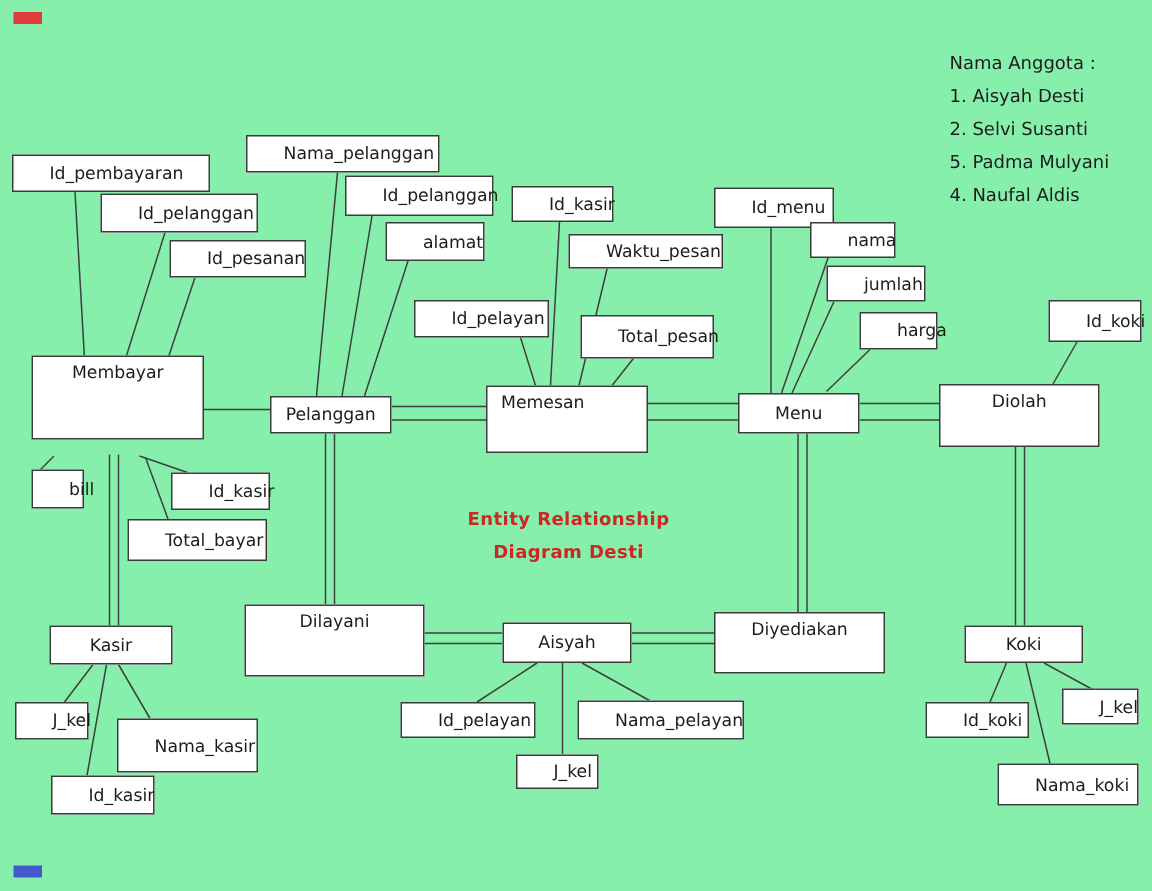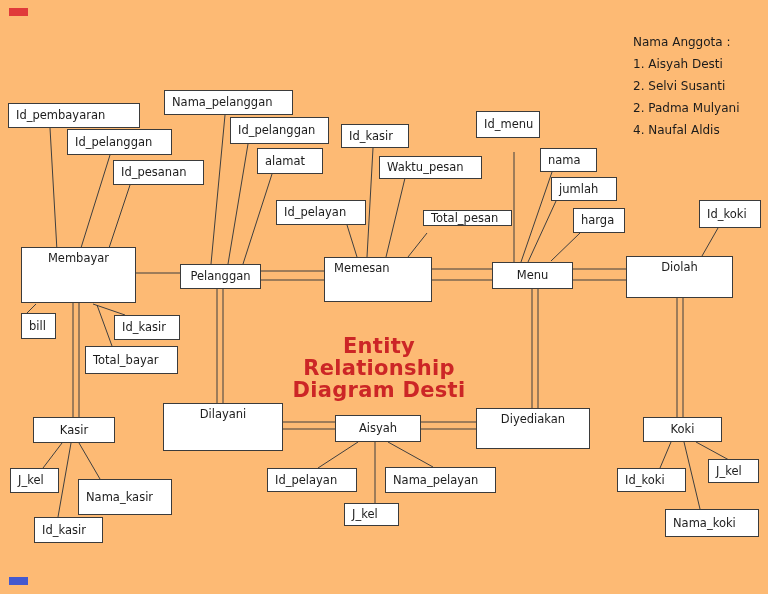--- a/index.html
+++ b/index.html
@@ -1,33 +1,33 @@
 <!DOCTYPE html>
 <html><head>
 <meta charset="utf-8">
 <style>
   html,body{margin:0;padding:0;background:#ffffff;}
   .canvas{
-    position:relative;width:768px;height:594px;background:#fdba74;overflow:hidden;
+    position:relative;width:768px;height:594px;background:#86efac;overflow:hidden;
     font-family:"DejaVu Sans","Liberation Sans",sans-serif;color:#1c1c1c;
   }
   .lines{position:absolute;left:0;top:0;width:768px;height:594px;}
   .box{
     position:absolute;background:#ffffff;border:1px solid #3b3b3b;box-sizing:border-box;
     font-size:11.5px;line-height:13px;color:#1c1c1c;
     display:flex;align-items:center;justify-content:flex-start;
-    padding-left:7px;white-space:nowrap;
+    padding-left:24px;white-space:nowrap;
   }
   .entity{justify-content:center;padding-left:0;}
   .entity.tall{align-items:flex-start;padding-top:4px;}
   .entity.tl{justify-content:flex-start;padding-left:9px;text-align:right;}
   .members{position:absolute;left:633px;top:31px;font-size:12px;line-height:22px;}
   .title{
     position:absolute;left:268px;top:335px;width:222px;text-align:center;
-    font-size:21px;font-weight:bold;line-height:22px;letter-spacing:0.3px;
+    font-size:12px;font-weight:bold;line-height:22px;letter-spacing:0.3px;
   }
   .mark{position:absolute;width:19px;height:8px;}
   .mark.red{left:9px;top:8px;}
   .mark.blue{left:9px;top:577px;}
 </style>
 </head>
 <body>
 
 <div class="canvas">
 
@@ -99,51 +99,51 @@
     </g>
   </svg>
 
   <div class="mark red" style="background: rgb(224, 58, 58);"></div>
   <div class="mark blue" style="background: rgb(68, 89, 207);"></div>
 
   <div class="members">
     <div>Nama Anggota :</div>
     <div>1. Aisyah Desti</div>
     <div>2. Selvi Susanti</div>
-    <div>2. Padma Mulyani</div>
+    <div>5. Padma Mulyani</div>
     <div>4. Naufal Aldis</div>
   </div>
 
   <div class="title" style="color: rgb(204, 38, 38);">
     <div>Entity Relationship</div>
     <div>Diagram Desti</div>
   </div>
 
-  <div class="box entity tall" style="left:21px;top:247px;width:115px;height:56px">Membayar</div>
+  <div class="box entity tall" style="left:21px;top:237px;width:115px;height:56px">Membayar</div>
   <div class="box entity" style="left:180px;top:264px;width:81px;height:25px">Pelanggan</div>
   <div class="box entity tall tl" style="left:324px;top:257px;width:108px;height:45px">Memesan</div>
   <div class="box entity" style="left:492px;top:262px;width:81px;height:27px">Menu</div>
   <div class="box entity tall" style="left:626px;top:256px;width:107px;height:42px">Diolah</div>
   <div class="box entity" style="left:33px;top:417px;width:82px;height:26px">Kasir</div>
   <div class="box entity tall" style="left:163px;top:403px;width:120px;height:48px">Dilayani</div>
   <div class="box entity" style="left:335px;top:415px;width:86px;height:27px">Aisyah</div>
   <div class="box entity tall" style="left:476px;top:408px;width:114px;height:41px">Diyediakan</div>
   <div class="box entity" style="left:643px;top:417px;width:79px;height:25px">Koki</div>
 
   <div class="box" style="left:8px;top:103px;width:132px;height:25px">Id_pembayaran</div>
   <div class="box" style="left:67px;top:129px;width:105px;height:26px">Id_pelanggan</div>
   <div class="box" style="left:113px;top:160px;width:91px;height:25px">Id_pesanan</div>
   <div class="box" style="left:164px;top:90px;width:129px;height:25px">Nama_pelanggan</div>
   <div class="box" style="left:230px;top:117px;width:99px;height:27px">Id_pelanggan</div>
   <div class="box" style="left:257px;top:148px;width:66px;height:26px">alamat</div>
   <div class="box" style="left:276px;top:200px;width:90px;height:25px">Id_pelayan</div>
   <div class="box" style="left:341px;top:124px;width:68px;height:24px">Id_kasir</div>
   <div class="box" style="left:379px;top:156px;width:103px;height:23px">Waktu_pesan</div>
-  <div class="box" style="left:423px;top:210px;width:89px;height:16px">Total_pesan</div>
-  <div class="box" style="left:476px;top:111px;width:64px;height:27px">Id_menu</div>
+  <div class="box" style="left:387px;top:210px;width:89px;height:29px">Total_pesan</div>
+  <div class="box" style="left:476px;top:125px;width:80px;height:27px">Id_menu</div>
   <div class="box" style="left:540px;top:148px;width:57px;height:24px">nama</div>
   <div class="box" style="left:551px;top:177px;width:66px;height:24px">jumlah</div>
   <div class="box" style="left:573px;top:208px;width:52px;height:25px">harga</div>
   <div class="box" style="left:699px;top:200px;width:62px;height:28px">Id_koki</div>
   <div class="box" style="left:21px;top:313px;width:35px;height:26px">bill</div>
   <div class="box" style="left:114px;top:315px;width:66px;height:25px">Id_kasir</div>
   <div class="box" style="left:85px;top:346px;width:93px;height:28px">Total_bayar</div>
   <div class="box" style="left:10px;top:468px;width:49px;height:25px">J_kel</div>
   <div class="box" style="left:78px;top:479px;width:94px;height:36px">Nama_kasir</div>
   <div class="box" style="left:34px;top:517px;width:69px;height:26px">Id_kasir</div>

